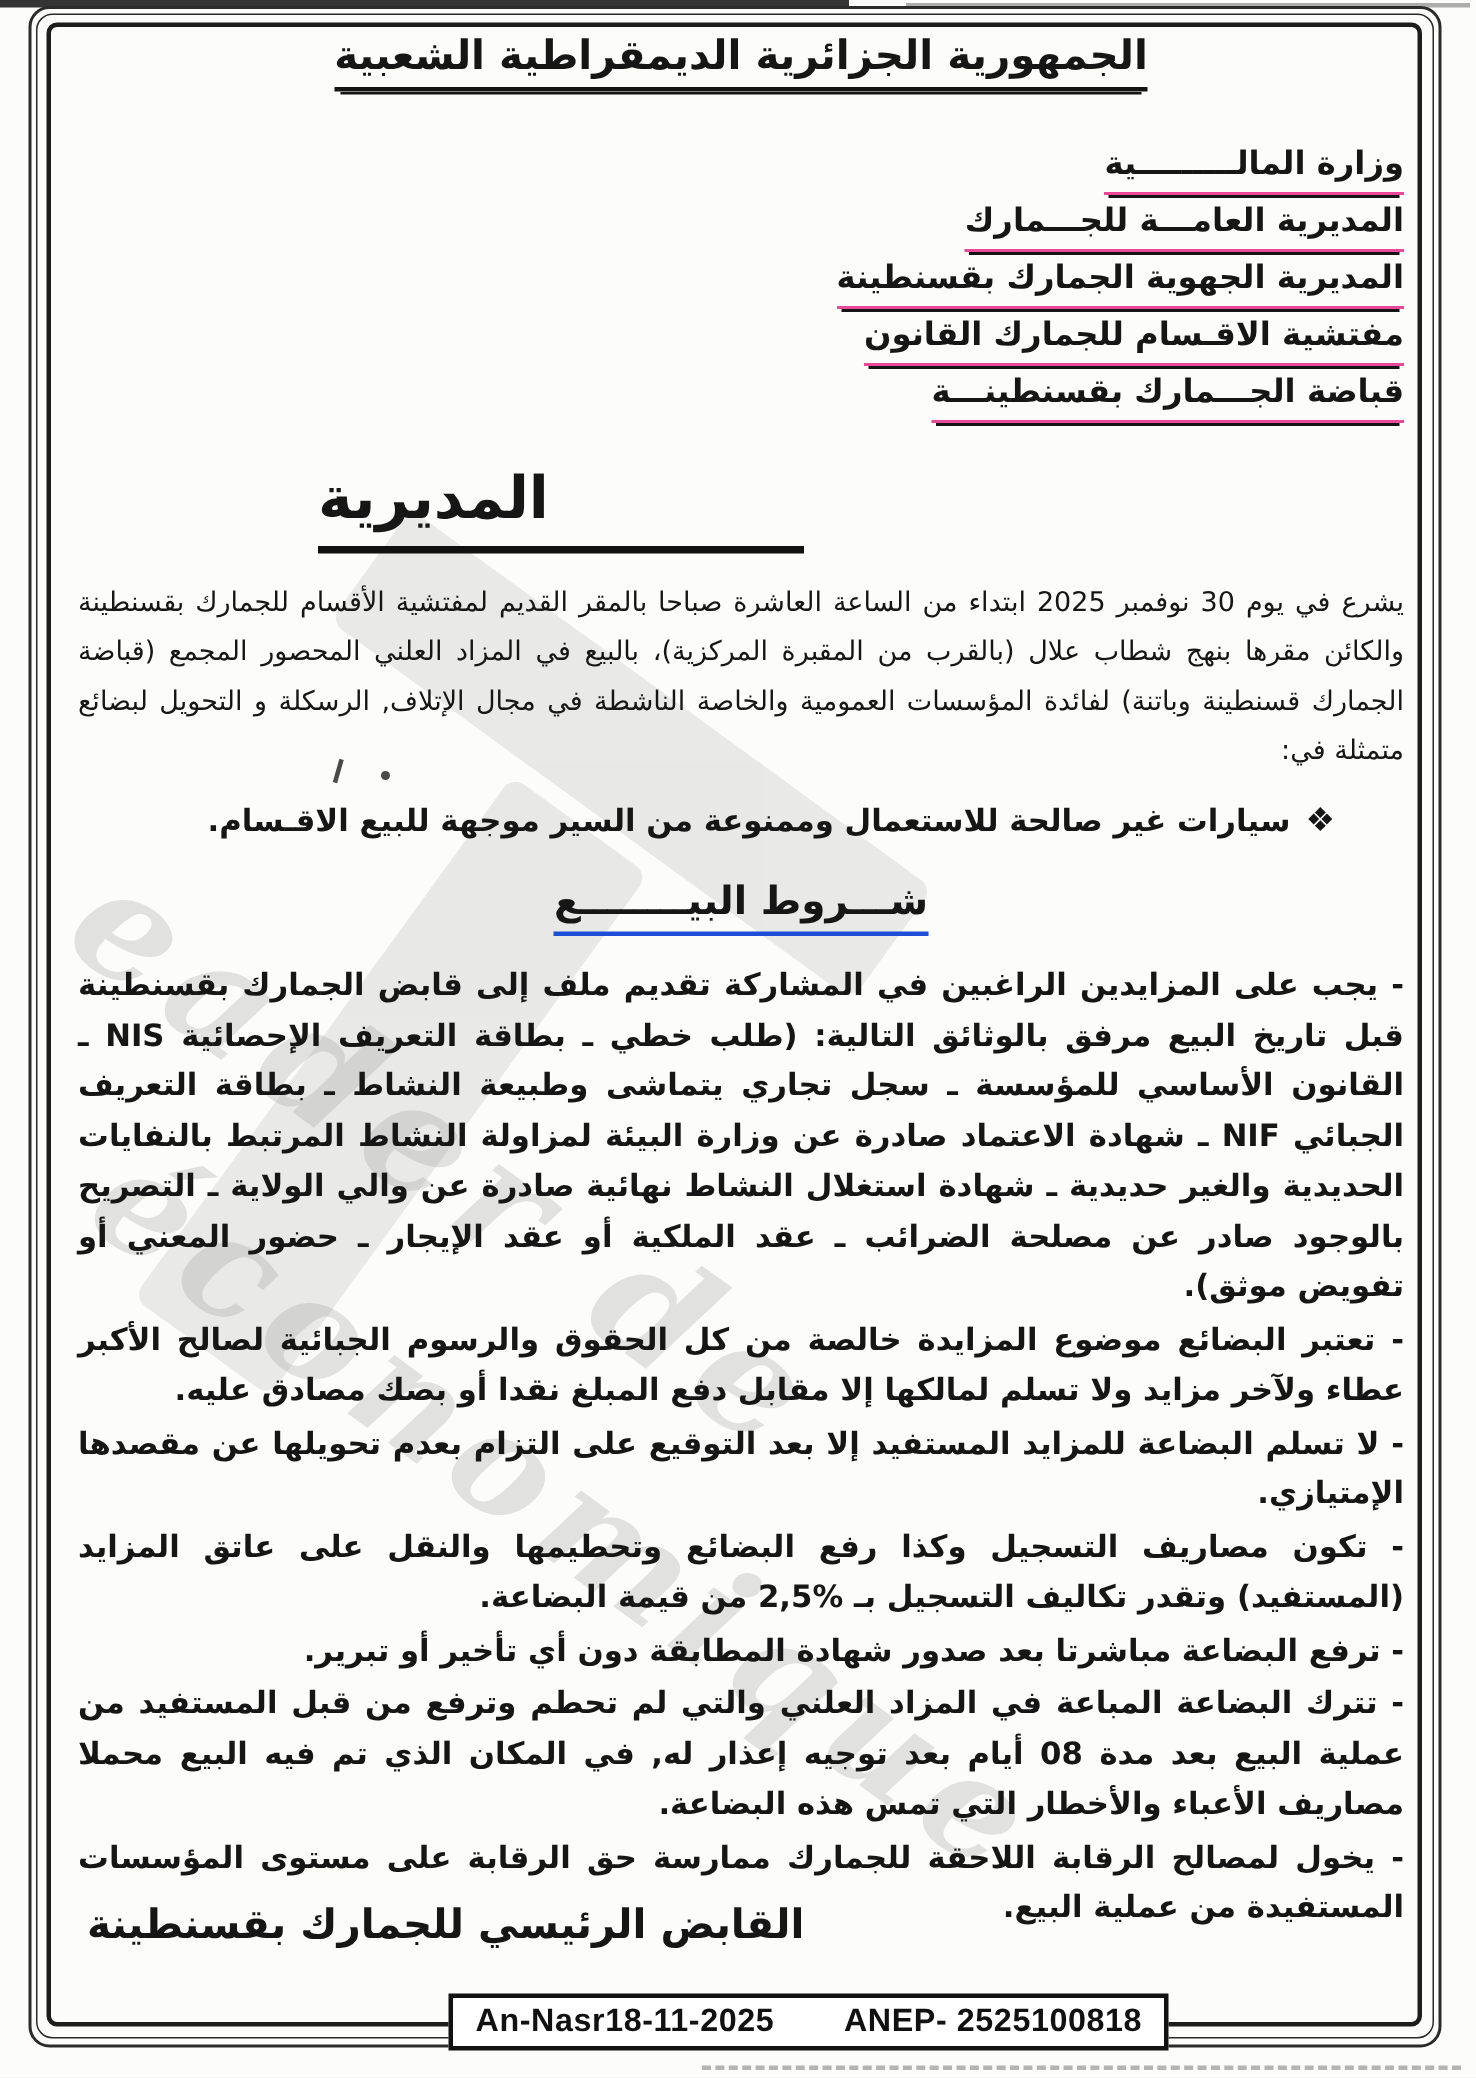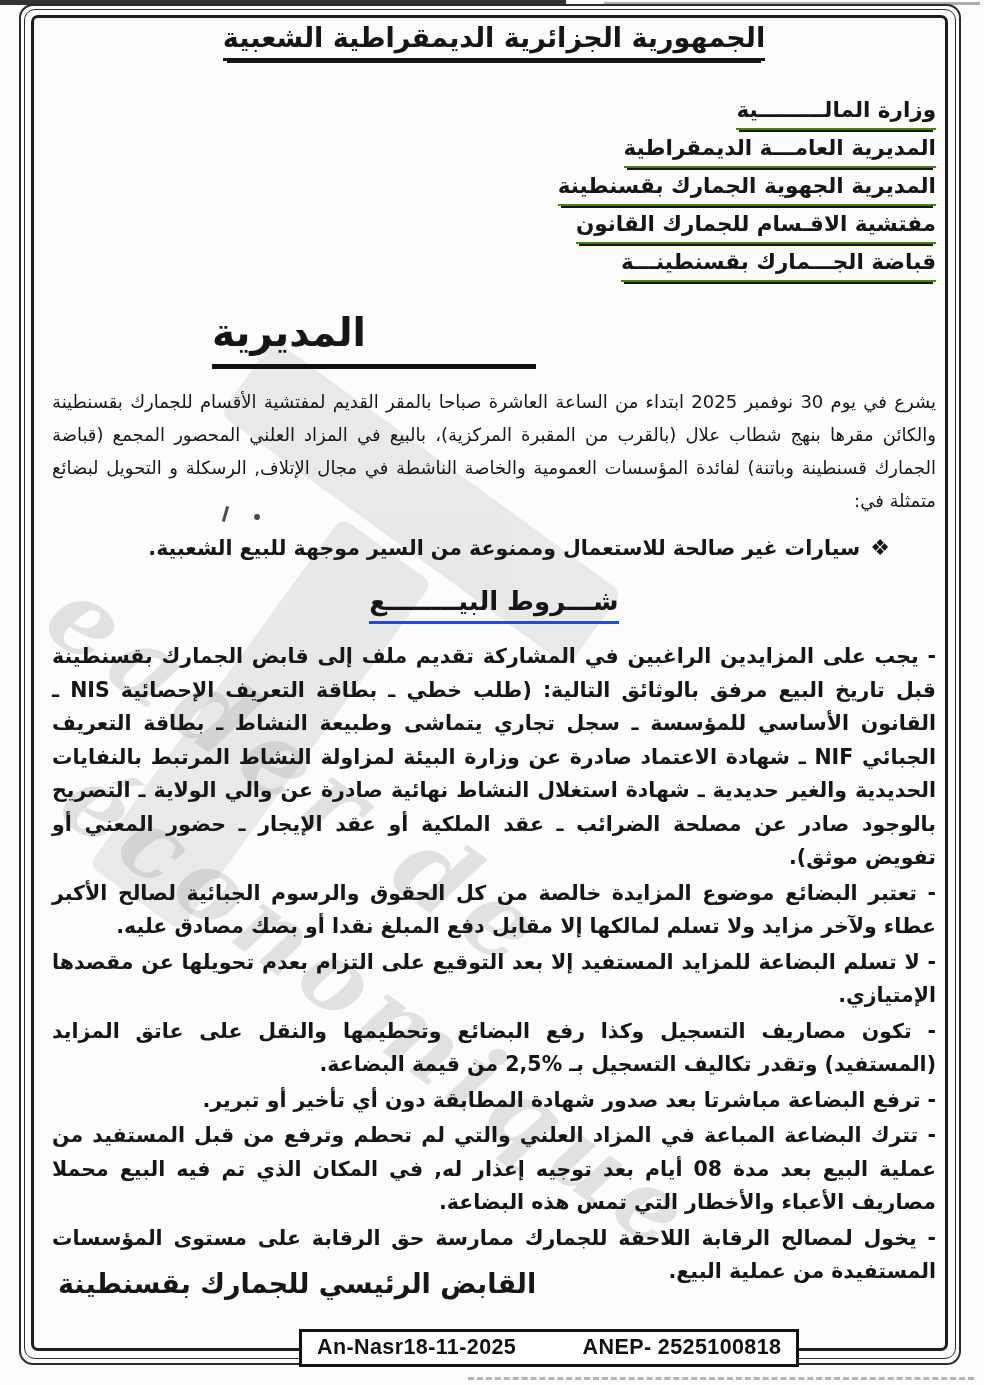--- a/index.html
+++ b/index.html
@@ -31,40 +31,40 @@
     font-family:"DejaVu Serif",serif;font-style:italic;font-weight:bold;}
   .wm-text .w1{font-size:102px;letter-spacing:12px;white-space:nowrap;}
   .wm-text .w2{font-size:96px;letter-spacing:10px;white-space:nowrap;margin:26px 0 0 120px;}
   
   .content{position:absolute;top:14px;left:52px;right:48px;direction:rtl;}
   .republic{text-align:center;font-weight:bold;font-size:27px;margin-top:8px;}
   .republic span{display:inline-block;border-bottom:3px solid #151515;padding-bottom:5px;
     box-shadow:0 6px 0 -4px #151515;}
   .agency{margin-top:34px;text-align:right;font-weight:bold;font-size:21.5px;line-height:30px;}
   .agency-line{margin-bottom:3px;}
-  .agency-line span{display:inline-block;border-bottom:2px solid #4d7c0f;padding-bottom:3px;
+  .agency-line span{display:inline-block;border-bottom:2px solid #ec4899;padding-bottom:3px;
     box-shadow:0 5px 0 -3px #151515;}
   .big-title{text-align:center;margin-top:24px;font-weight:bold;font-size:39px;line-height:54px;}
   .big-title .l1 span{display:inline-block;border-bottom:5px solid #111;padding-bottom:6px;}
   .big-title .l2{margin-top:6px;}
   .big-title .l2 span{display:inline-block;border-bottom:5px solid #111;padding-bottom:4px;
     padding-right:170px;transform:translateX(-120px);}
   .intro{margin-top:16px;font-weight:normal;font-size:18px;line-height:33px;text-align:justify;}
   .bullet-line{margin-top:3px;text-align:right;padding-right:46px;font-weight:bold;font-size:20.5px;}
   .bullet-line .sym{margin-left:10px;font-size:22px;}
   .cond-heading{text-align:center;margin-top:26px;font-weight:bold;font-size:26px;}
   .cond-heading span{display:inline-block;border-bottom:3px solid #1d4ed8;padding-bottom:5px;}
   .conds{margin-top:16px;font-weight:bold;font-size:20.5px;line-height:33.5px;}
   .conds p{margin:2px 0;text-align:justify;}
   .signature{position:absolute;top:1268px;left:58px;right:48px;direction:rtl;text-align:left;
     font-weight:bold;font-size:27px;}
   .footer-box{position:absolute;left:299px;bottom:18px;background:#fff;border:3px solid #111;
     padding:3px 15px 4px;direction:ltr;font-family:"Liberation Sans",sans-serif;
     font-weight:bold;font-size:21.5px;letter-spacing:.4px;color:#111;white-space:nowrap;}
-  .footer-box .fr{margin-left:60px;}
+  .footer-box .fr{margin-left:40px;}
 </style>
 </head>
 <body>
 
 <div class="paper">
 
   <div class="art-top1"></div>
   <div class="art-top2"></div>
   <div class="art-bottom"></div>
   <div class="speck1"></div>
@@ -87,21 +87,21 @@
 
     <div class="republic">
       <span>الجمهورية الجزائرية الديمقراطية الشعبية</span>
     </div>
 
     <div class="agency">
       <div class="agency-line">
         <span>وزارة المالـــــــــية</span>
       </div>
       <div class="agency-line">
-        <span>المديرية العامـــة الديمقراطية</span>
+        <span>المديرية العامـــة للجـــمارك</span>
       </div>
       <div class="agency-line">
         <span>المديرية الجهوية الجمارك بقسنطينة</span>
       </div>
       <div class="agency-line">
         <span>مفتشية الاقـسام للجمارك القانون</span>
       </div>
       <div class="agency-line">
         <span>قباضة الجـــمارك بقسنطينـــة</span>
       </div>
@@ -109,21 +109,21 @@
 
     <div class="big-title">
       <div class="l2">
         <span>المديرية</span>
       </div>
     </div>
 
     <p class="intro">يشرع في يوم 30 نوفمبر 2025 ابتداء من الساعة العاشرة صباحا بالمقر القديم لمفتشية الأقسام للجمارك بقسنطينة والكائن مقرها بنهج شطاب علال (بالقرب من المقبرة المركزية)، بالبيع في المزاد العلني المحصور المجمع (قباضة الجمارك قسنطينة وباتنة) لفائدة المؤسسات العمومية والخاصة الناشطة في مجال الإتلاف, الرسكلة و التحويل لبضائع متمثلة في:</p>
 
     <div class="bullet-line">
-      <span class="sym">❖</span><span>سيارات غير صالحة للاستعمال وممنوعة من السير موجهة للبيع الشعبية.</span>
+      <span class="sym">❖</span><span>سيارات غير صالحة للاستعمال وممنوعة من السير موجهة للبيع الاقـسام.</span>
     </div>
 
     <div class="cond-heading">
       <span>شـــروط البيــــــــع</span>
     </div>
 
     <div class="conds">
       <p>- يجب على المزايدين الراغبين في المشاركة تقديم ملف إلى قابض الجمارك بقسنطينة قبل تاريخ البيع مرفق بالوثائق التالية: (طلب خطي ـ بطاقة التعريف الإحصائية NIS ـ القانون الأساسي للمؤسسة ـ سجل تجاري يتماشى وطبيعة النشاط ـ بطاقة التعريف الجبائي NIF ـ شهادة الاعتماد صادرة عن وزارة البيئة لمزاولة النشاط المرتبط بالنفايات الحديدية والغير حديدية ـ شهادة استغلال النشاط نهائية صادرة عن والي الولاية ـ التصريح بالوجود صادر عن مصلحة الضرائب ـ عقد الملكية أو عقد الإيجار ـ حضور المعني أو تفويض موثق).</p>
       <p>- تعتبر البضائع موضوع المزايدة خالصة من كل الحقوق والرسوم الجبائية لصالح الأكبر عطاء ولآخر مزايد ولا تسلم لمالكها إلا مقابل دفع المبلغ نقدا أو بصك مصادق عليه.</p>
       <p>- لا تسلم البضاعة للمزايد المستفيد إلا بعد التوقيع على التزام بعدم تحويلها عن مقصدها الإمتيازي.</p>

